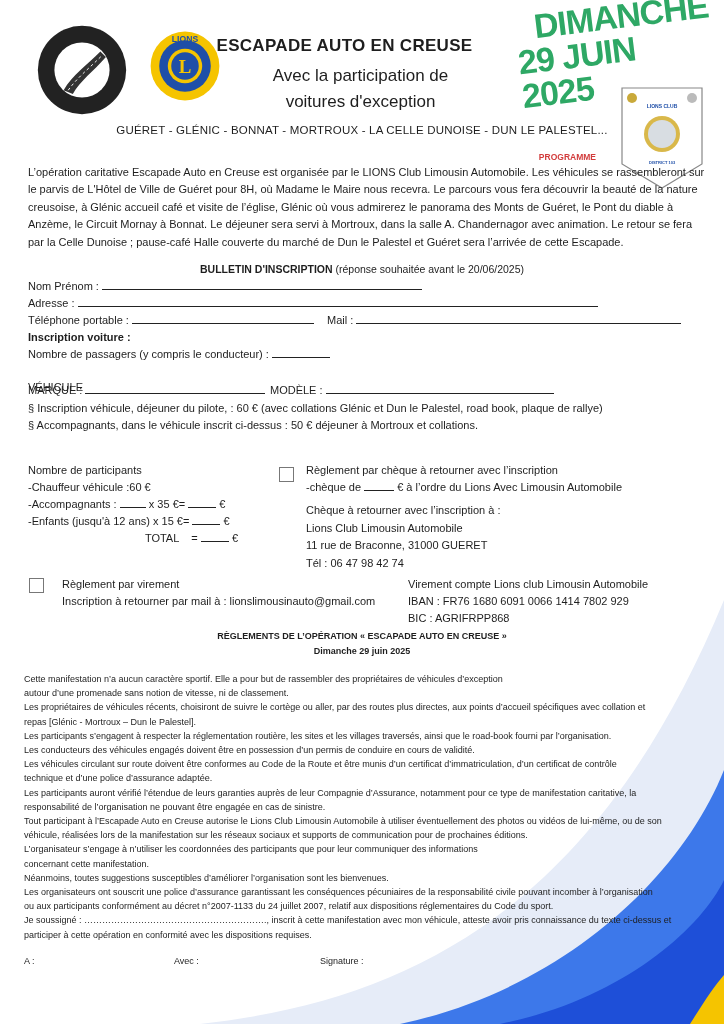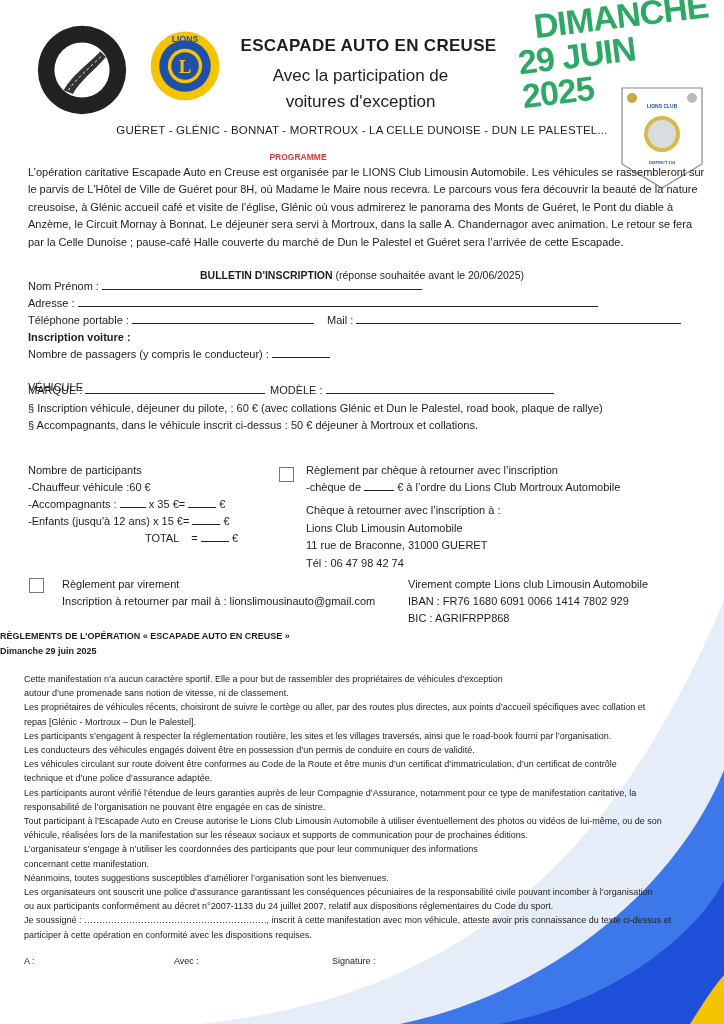--- a/index.html
+++ b/index.html
@@ -4,42 +4,42 @@
   <style>
     * { box-sizing: border-box; margin: 0; padding: 0; }
     html, body { width: 724px; height: 1024px; overflow: hidden; background: #fff; }
     body { position: relative; font-family: "Liberation Sans", sans-serif; color: #1e1e1e; }
     .page { position: absolute; left: 0; top: 0; width: 724px; height: 1024px; overflow: hidden; }
     .bg-deco { position: absolute; left: 0; top: 0; width: 724px; height: 1024px; z-index: 0; }
     .abs { position: absolute; z-index: 2; }
     
     .logo-tire { left: 36px; top: 24px; width: 92px; height: 92px; }
     .logo-lions { left: 142px; top: 26px; width: 86px; height: 80px; }
-    .title { left: 236px; top: 36px; width: 265px; text-align: center; font-weight: bold; font-size: 17px; letter-spacing: 0.3px; }
+    .title { left: 212px; top: 36px; width: 265px; text-align: center; font-weight: bold; font-size: 17px; letter-spacing: 0.3px; }
     .subtitle { left: 228px; top: 63px; width: 265px; text-align: center; font-size: 17px; line-height: 26px; }
     .date-badge { left: 512px; top: 12px; width: 160px; color: #2ea865; font-weight: bold; font-size: 34px; line-height: 34px; transform: rotate(-7deg); transform-origin: left top; letter-spacing: -1px; }
     .date-badge .l1 { display: block; padding-left: 20px; }
     .pennant { left: 620px; top: 86px; width: 84px; height: 104px; }
     .towns { left: 0; top: 124px; width: 724px; text-align: center; font-size: 11.5px; letter-spacing: 0.2px; }
-    .prog-title { left: 0; top: 152px; width: 596px; text-align: center; font-size: 8.5px; font-weight: bold; color: #d23c3c; }
+    .prog-title { left: 0; top: 152px; width: 596px; text-align: right; font-size: 8.5px; font-weight: bold; color: #d23c3c; }
     .intro { left: 28px; top: 164px; width: 680px; font-size: 11px; line-height: 17.4px; }
-    .bulletin { left: 0; top: 263px; width: 724px; text-align: center; font-size: 10.5px; margin-top: 6px; }
+    .bulletin { left: 0; top: 263px; width: 724px; text-align: center; font-size: 10.5px; }
     .bulletin b { font-weight: bold; }
     .form-line { font-size: 11px; height: 17px; line-height: 17px; white-space: nowrap; }
     .blank { display: inline-block; border-bottom: 1px solid #222; height: 12px; vertical-align: baseline; }
     .section-h { font-weight: bold; }
     .tarifs { left: 28px; top: 400px; font-size: 11px; line-height: 17.4px; }
     .parts { left: 28px; top: 462px; font-size: 11px; line-height: 17px; width: 210px; }
     .parts .row { display: flex; }
     .checkbox { width: 15px; height: 15px; border: 1px solid #777; background: #fff; display: inline-block; }
     .cheque { left: 306px; top: 462px; font-size: 11px; line-height: 17px; }
     .cheque-addr { left: 306px; top: 502px; font-size: 11px; line-height: 17.5px; }
     .vir-left { left: 62px; top: 576px; font-size: 11px; line-height: 17px; }
     .vir-right { left: 408px; top: 576px; font-size: 11px; line-height: 17px; }
-    .reg-title { left: 0; top: 629px; width: 724px; text-align: left; font-size: 9px; font-weight: bold; line-height: 15px; }
+    .reg-title { left: 0; top: 629px; width: 724px; text-align: center; font-size: 9px; font-weight: bold; line-height: 15px; }
     .rules { left: 24px; top: 672px; width: 670px; font-size: 9px; line-height: 14.2px; }
     .sign-row { left: 24px; top: 956px; width: 400px; font-size: 9px; }
     .sign-row span { position: absolute; top: 0; }
   </style>
 </head>
 <body>
 
 <div class="page">
 
   <svg class="bg-deco" viewBox="0 0 724 1024">
@@ -169,21 +169,21 @@
       </span>
     </div>
   </div>
 
   <span class="abs checkbox" style="left:279px;top:467px;"></span>
   <div class="abs cheque">
     <div>Règlement par chèque à retourner avec l’inscription</div>
     <div>
       <span>-chèque de</span>
       <span class="blank" style="width:30px;"></span>
-      <span>€ à l’ordre du Lions Club Mortroux Automobile</span>
+      <span>€ à l’ordre du Lions Avec Limousin Automobile</span>
     </div>
   </div>
   <div class="abs cheque-addr">
     <div>Chèque à retourner avec l’inscription à :</div>
     <div>Lions Club Limousin Automobile</div>
     <div>11 rue de Braconne, 31000 GUERET</div>
     <div>Tél : 06 47 98 42 74</div>
   </div>
 
   <span class="abs checkbox" style="left:29px;top:578px;"></span>
@@ -220,16 +220,16 @@
       <div>Néanmoins, toutes suggestions susceptibles d’améliorer l’organisation sont les bienvenues.</div>
       <div>Les organisateurs ont souscrit une police d’assurance garantissant les conséquences pécuniaires de la responsabilité civile pouvant incomber à l’organisation</div>
       <div>ou aux participants conformément au décret n°2007-1133 du 24 juillet 2007, relatif aux dispositions réglementaires du Code du sport.</div>
       <div>Je soussigné : ……………………………………………………., inscrit à cette manifestation avec mon véhicule, atteste avoir pris connaissance du texte ci-dessus et</div>
       <div>participer à cette opération en conformité avec les dispositions requises.</div>
     </div>
 
   <div class="abs sign-row">
     <span style="left:0;">A :</span>
     <span style="left:150px;">Avec :</span>
-    <span style="left:308px;text-align:right;">Signature :</span>
+    <span style="left:296px;text-align:right;">Signature :</span>
   </div>
 
 </div>
 
 </body></html>

